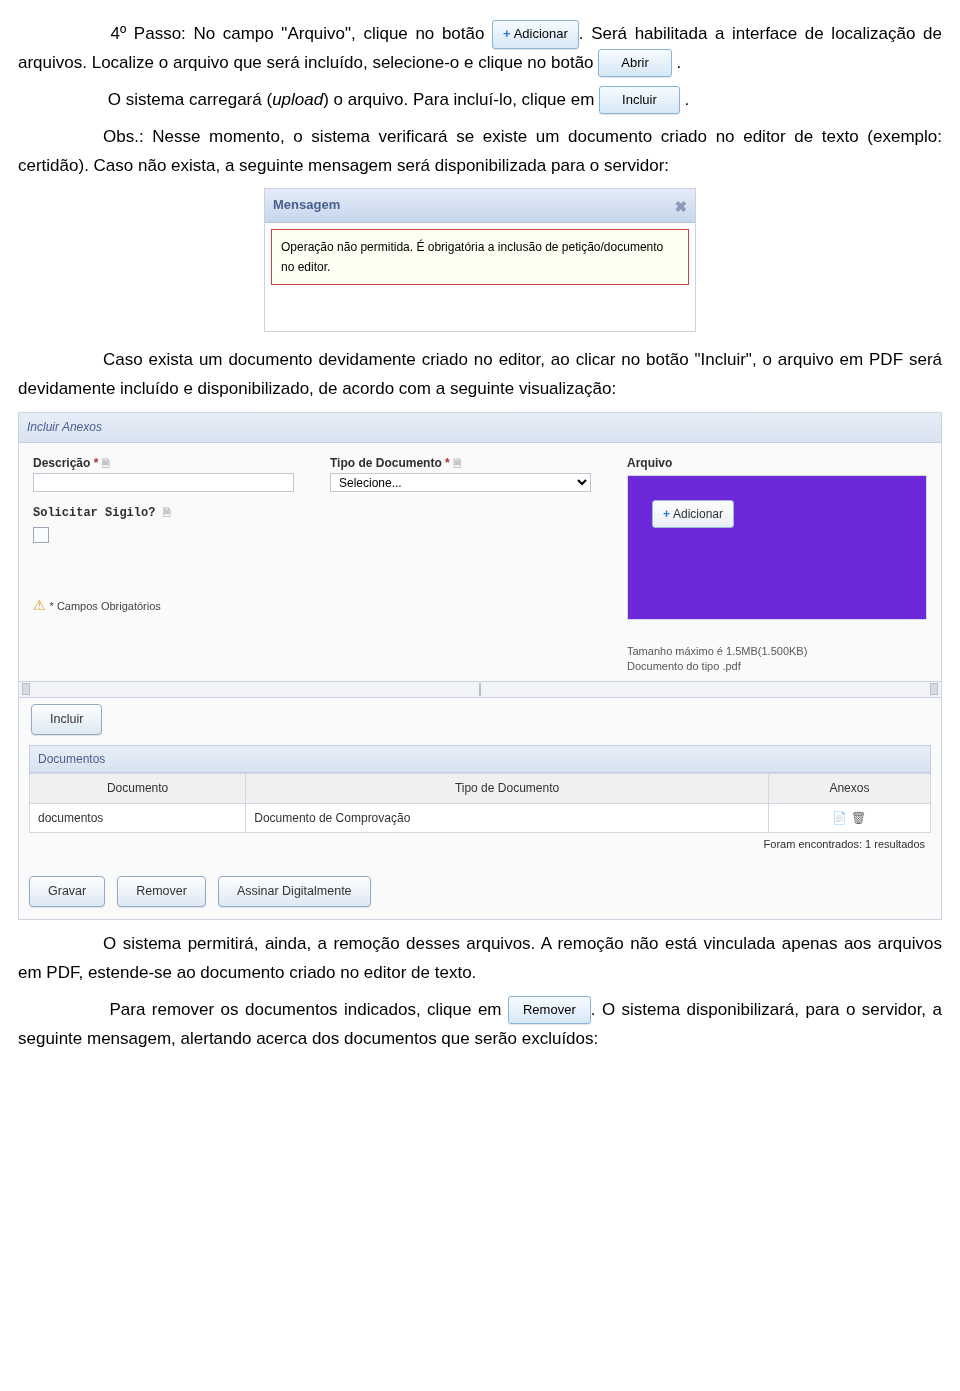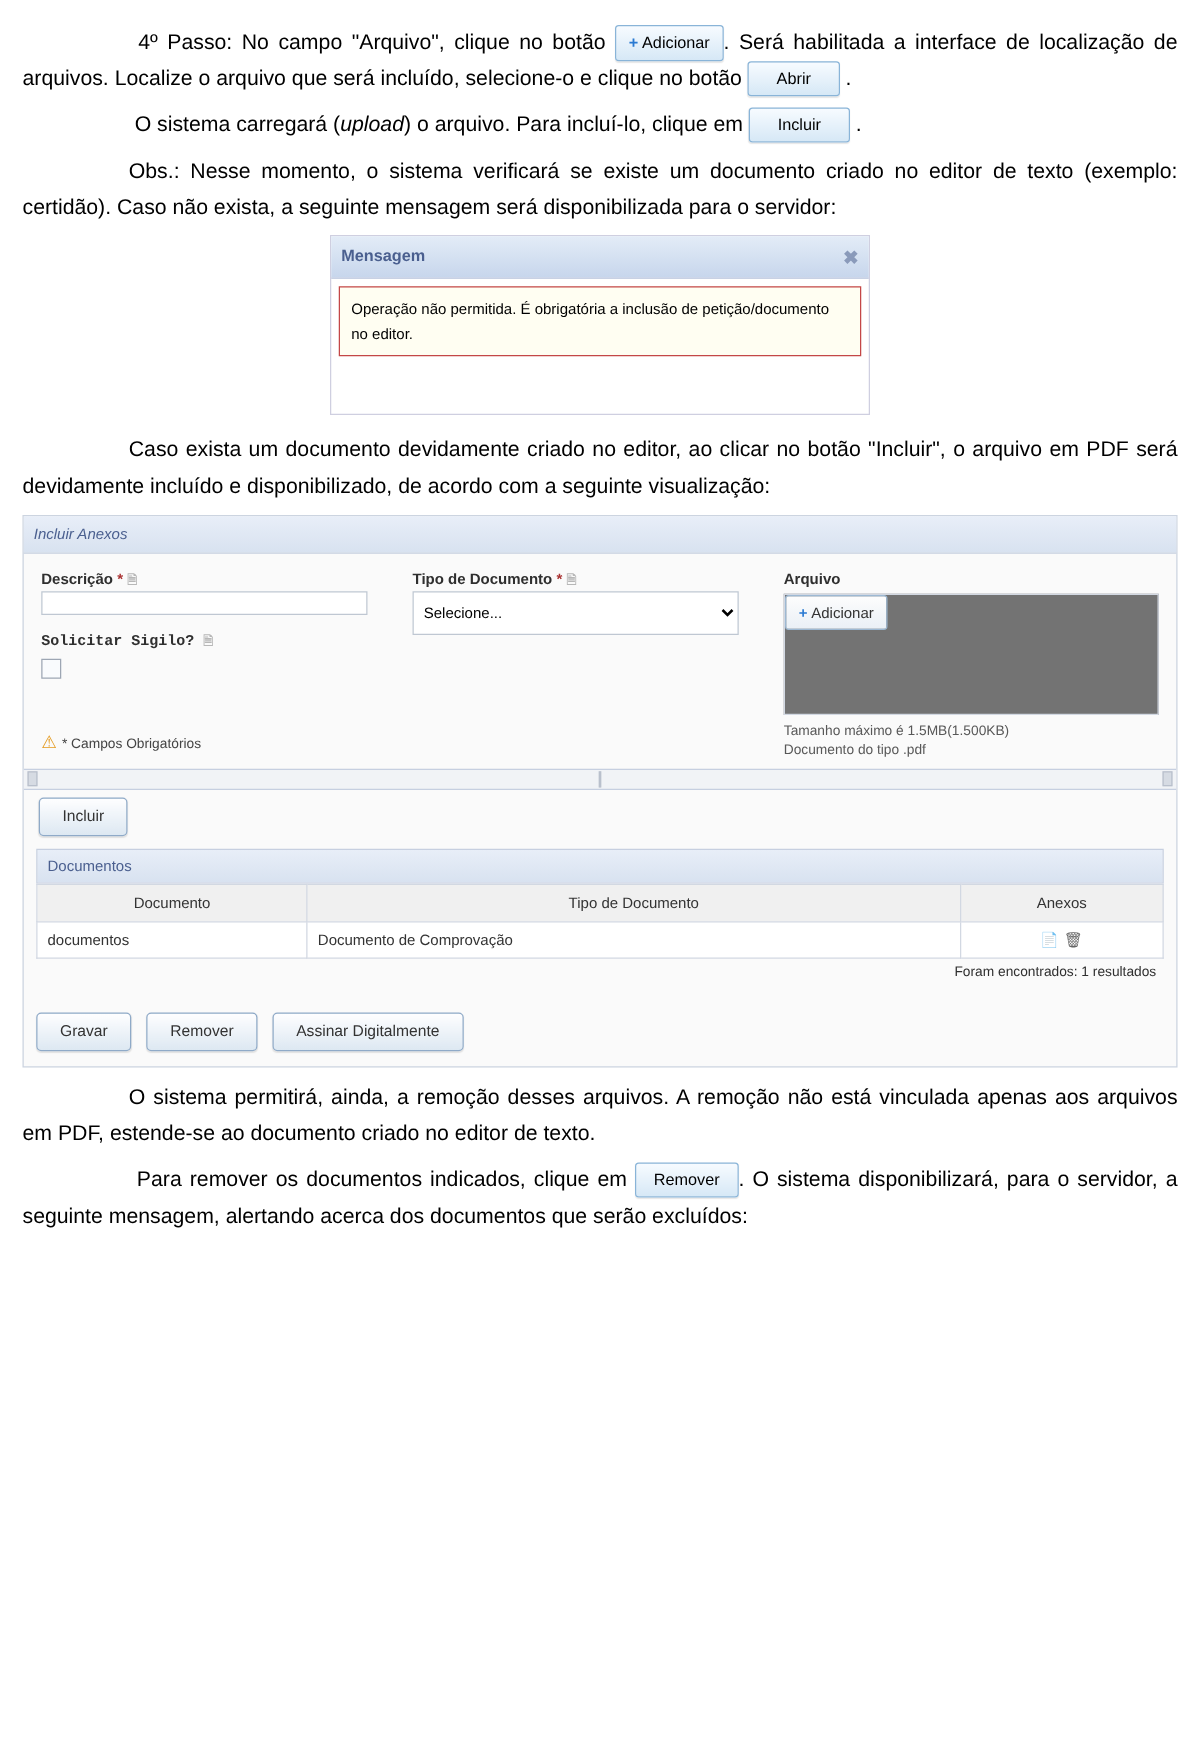--- a/index.html
+++ b/index.html
@@ -55,31 +55,31 @@
     }
     .panel-body { padding: 10px 14px 6px 14px; position: relative; }
     .fields { display: grid; grid-template-columns: 1fr 1fr 300px; gap: 18px 36px; align-items: start; }
     .fld-label { font-weight: bold; color:#2f2f2f; font-size: 12px; }
     .red-star { color: #a33; }
     .tiny-icon { color:#b7b7b7; font-size:10px; }
     .txt-input {
       width: 100%; height: 19px; border: 1px solid #bfc7d2; background:#fff; box-sizing: border-box;
     }
     .select-input {
-      width: 100%; height: 35px; border: 1px solid #bfc7d2; background:#fff; font-size:12px; padding:1px 4px; box-sizing:border-box;
-    }
-    .arquivo-box { border:1px solid #d2d8e2; background:#737373; padding:0; min-height:95px; margin-top:2px;}
+      width: 100%; height: 19px; border: 1px solid #bfc7d2; background:#fff; font-size:12px; padding:1px 4px; box-sizing:border-box;
+    }
+    .arquivo-box { border:1px solid #d2d8e2; background:#6d28d9; padding:24px; min-height:95px; margin-top:2px;}
     .add-btn {
       display:inline-block; background: linear-gradient(#fdfdfd,#eaf0f6);
       border:1px solid #9db9d3; border-radius:3px; padding:3px 10px; font-size:12px;
     }
-    .hint { font-size:11px; color:#585858; margin-top:6px; line-height:1.4;}
+    .hint { font-size:11px; color:#585858; margin-top:24px; line-height:1.4;}
     .check { width:14px;height:14px;border:1px solid #9da6b3;background:#f9fbfd;display:inline-block;vertical-align:middle;margin-top:3px;}
     .warn-tri { color:#e49a1f; font-size:14px; margin-right:4px;}
-    .req-note { font-size:11px; color:#444; margin-top:38px;}
+    .req-note { font-size:11px; color:#444; margin-top:50px;}
     .hscroll {
       border:1px solid #c6cfe0; border-left:none; border-right:none; height:15px; background:#f1f3f6;
       display:flex; justify-content:space-between; align-items:center; padding:0 3px; font-size:10px; color:#555;
     }
     .hscroll-thumb { width:6px; height:10px; background:#d6dbe3; border:1px solid #b9c0cc;}
     .hscroll-thumb-mid { width:6px; height:10px; background:#d6dbe3; border:1px solid #b9c0cc; margin:0 auto;}
     .panel-btn {
       background: linear-gradient(#fefeff,#dde8f2);
       border:1px solid #8faac8; border-radius:4px;
       padding: 4px 18px; font-size:12.5px; font-family:Arial;

